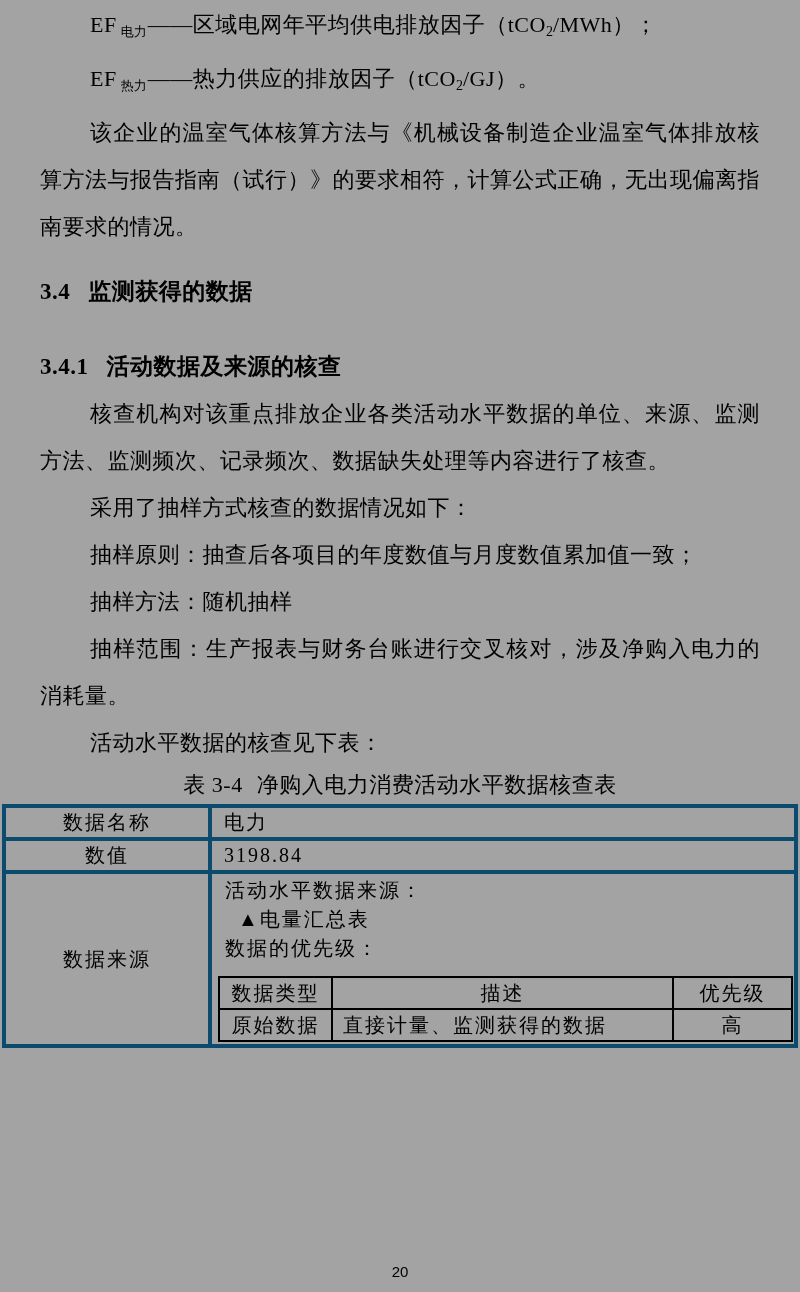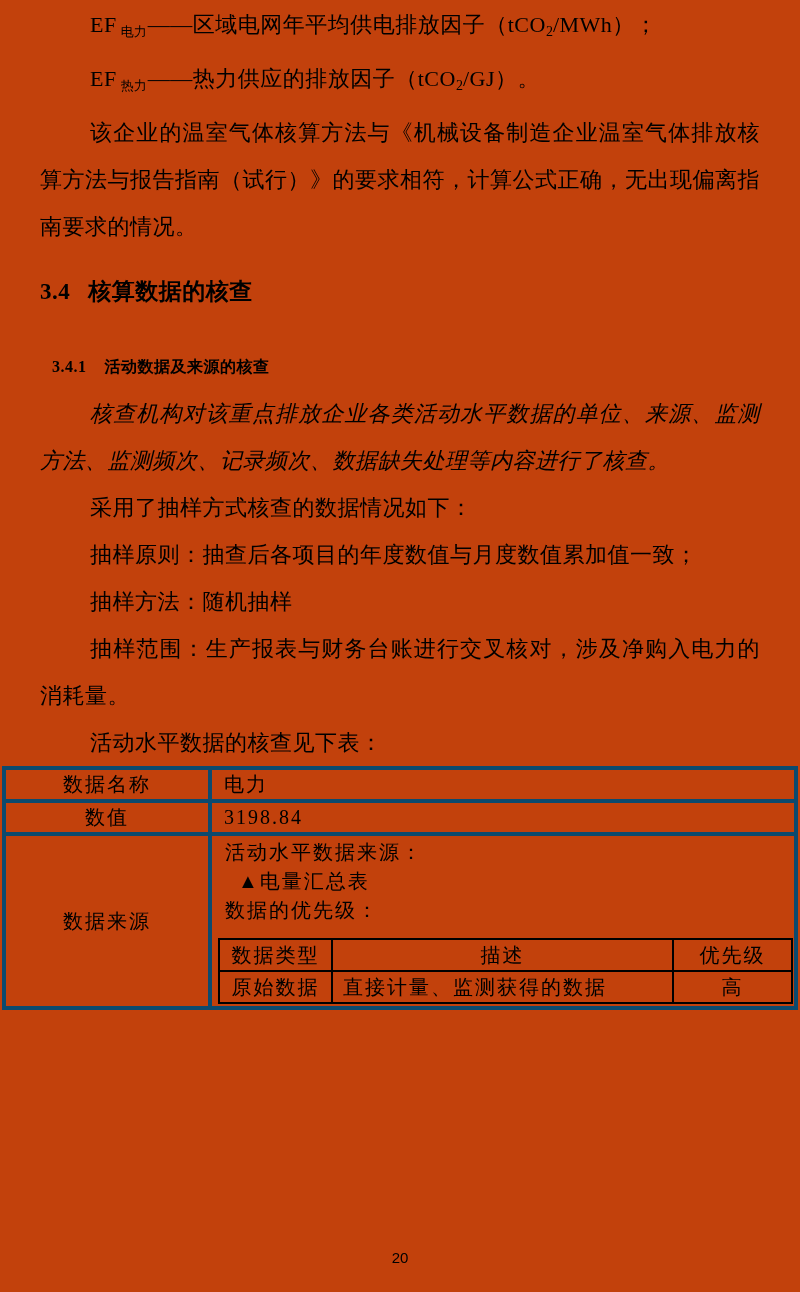--- a/index.html
+++ b/index.html
@@ -1,21 +1,21 @@
 <!DOCTYPE html>
 <html><head>
 <meta charset="utf-8">
 <style>
   html, body { margin: 0; padding: 0; background: #e8e8e8; }
   .page {
     position: relative;
     width: 800px;
     height: 1292px;
     margin: 0 auto;
-    background: #c2410c;
+    background: #a3a3a3;
     color: #000;
     font-family: "Liberation Serif", "DejaVu Serif", serif;
     overflow: hidden;
   }
   .content { padding: 1px 40px 0 40px; }
 
   p.body {
     margin: 0;
     font-size: 22px;
     line-height: 47px;
@@ -35,28 +35,28 @@
   .co2-sub { font-size: 14px; vertical-align: -4px; letter-spacing: 0; }
 
   h2.sec {
     margin: 18px 0 0 0;
     font-size: 23px;
     line-height: 47px;
     font-weight: bold;
     letter-spacing: 0.5px;
   }
   h3.sec {
-    margin: 28px 0 0 12px;
-    font-size: 16px;
+    margin: 28px 0 0 0;
+    font-size: 23px;
     line-height: 47px;
     font-weight: bold;
     letter-spacing: 0.5px;
   }
   .sec-num { margin-right: 18px; }
-  .after-heads { margin-top: 26px; font-style: italic; }
+  .after-heads { margin-top: 26px; }
 
   .caption {
     margin: 0;
     text-align: center;
     font-size: 22px;
     line-height: 38px;
     letter-spacing: 0.5px;
   }
   .cap-num { margin-right: 14px; }
 
@@ -93,51 +93,52 @@
     border: 2px solid #000;
     height: 28px;
     text-align: center;
     font-size: 20px;
     letter-spacing: 2px;
   }
   table.nested td.desc-data { text-align: left; padding-left: 10px; }
 
   .footer {
     position: absolute;
-    bottom: 26px;
+    bottom: 12px;
     left: 0;
     width: 100%;
     text-align: center;
     font-family: "Liberation Sans", "DejaVu Sans", sans-serif;
     font-size: 15px;
   }
 </style>
 </head>
 <body>
 
 <div class="page">
   <div class="content">
 
     <p class="body indent noj ef-line"><span>EF</span><span class="ef-sub">电力</span><span>——</span><span>区域电网年平均供电排放因子（tCO</span><span class="co2-sub">2</span><span>/MWh）；</span></p>
 
     <p class="body indent noj ef-line"><span>EF</span><span class="ef-sub">热力</span><span>——</span><span>热力供应的排放因子（tCO</span><span class="co2-sub">2</span><span>/GJ）。</span></p>
 
     <p class="body indent">该企业的温室气体核算方法与《机械设备制造企业温室气体排放核算方法与报告指南（试行）》的要求相符，计算公式正确，无出现偏离指南要求的情况。</p>
 
-    <h2 class="sec"><span class="sec-num">3.4</span><span>核算数据的核查</span></h2>
+    <h2 class="sec"><span class="sec-num">3.4</span><span>监测获得的数据</span></h2>
 
     <h3 class="sec"><span class="sec-num">3.4.1</span><span>活动数据及来源的核查</span></h3>
 
     <p class="body indent after-heads">核查机构对该重点排放企业各类活动水平数据的单位、来源、监测方法、监测频次、记录频次、数据缺失处理等内容进行了核查。</p>
     <p class="body indent noj">采用了抽样方式核查的数据情况如下：</p>
     <p class="body indent noj">抽样原则：抽查后各项目的年度数值与月度数值累加值一致；</p>
     <p class="body indent noj">抽样方法：随机抽样</p>
     <p class="body indent">抽样范围：生产报表与财务台账进行交叉核对，涉及净购入电力的消耗量。</p>
     <p class="body indent noj">活动水平数据的核查见下表：</p>
 
+    <p class="caption"><span class="cap-num">表 3-4</span><span>净购入电力消费活动水平数据核查表</span></p>
 
     <table class="main">
       <colgroup>
           <col style="width:206px">
           <col>
         </colgroup>
       <tbody>
         <tr class="r">
           <td class="lab">数据名称</td>
           <td class="val">电力</td>

